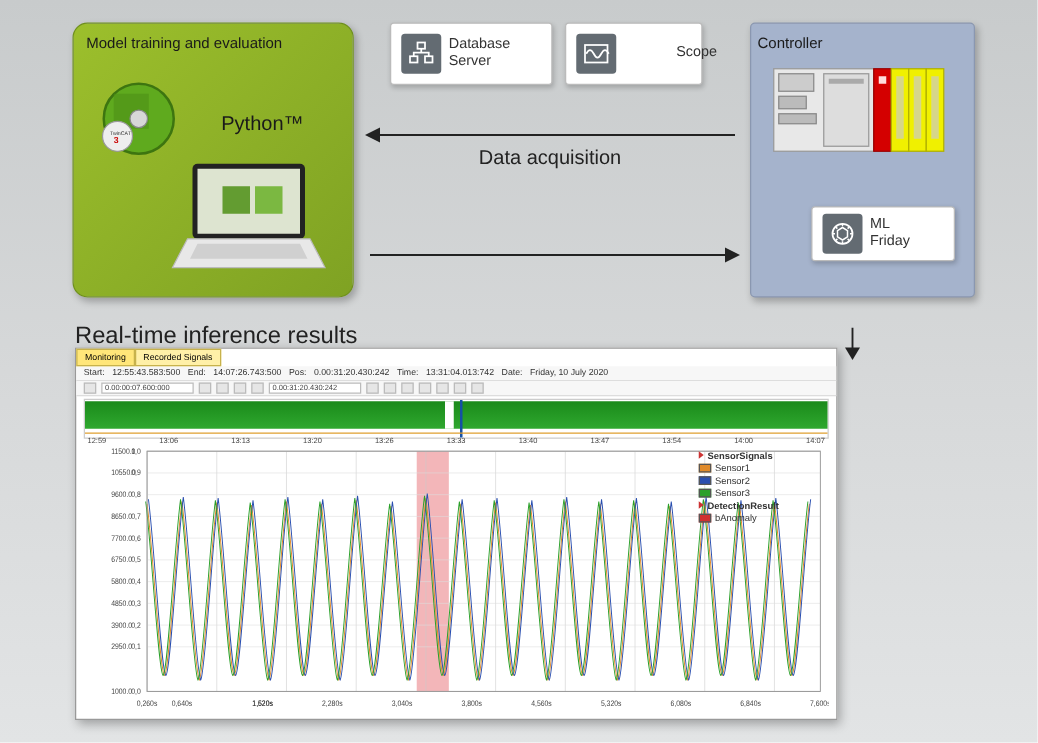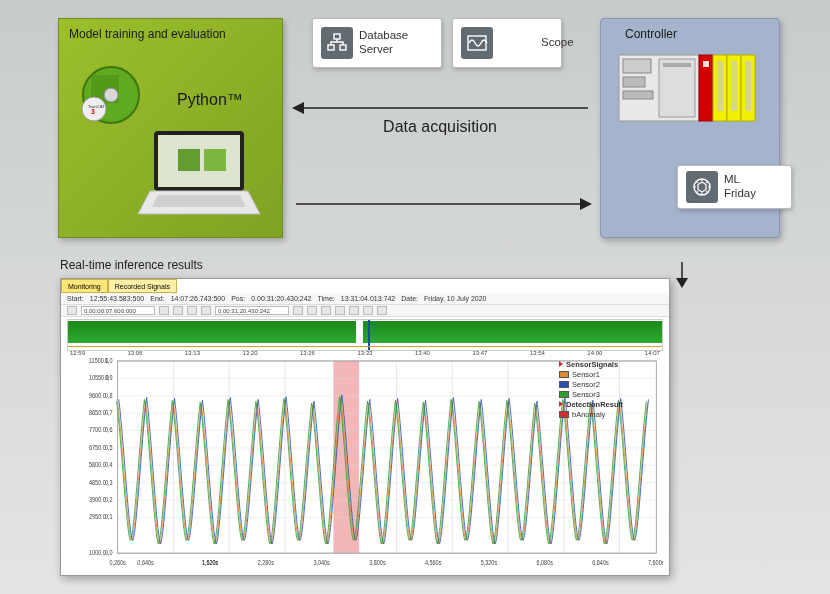--- a/index.html
+++ b/index.html
@@ -8,21 +8,21 @@
     height: 594px;
     font-family: Arial, sans-serif;
     background: linear-gradient(180deg, #c8cbcc 0%, #d6d8d9 50%, #e2e4e5 100%);
     position: relative;
     overflow: hidden;
   }
   .top-row { position: absolute; top: 18px; left: 0; right: 0; height: 225px; }
   .training-panel {
     position: absolute; left: 58px; top: 0; width: 225px; height: 220px;
     background: linear-gradient(135deg,#9cbf2c,#7fa223);
-    border: 1px solid #6e8f1c; border-radius: 0;
+    border: 1px solid #6e8f1c; border-radius: 12px;
     box-shadow: 2px 3px 6px rgba(0,0,0,0.25);
   }
   .training-title {
     color:#1a1a1a; font-size:12px; padding:8px 10px 4px 10px;
   }
   .python-label {
     color:#1a1a1a; font-size:16px; position:absolute; left:118px; top:72px;
   }
   .disc {
     position:absolute; left:22px; top:46px; width:60px; height:60px;
@@ -41,44 +41,44 @@
   .card-icon {
     width:32px; height:32px; background:#636b72; border-radius:3px;
     display:flex; align-items:center; justify-content:center; flex-shrink:0;
   }
   .card-text { font-size:11.5px; color:#333; line-height:1.2; }
   .controller-panel {
     position:absolute; left:600px; top:0; width:180px; height:220px;
     background:#a5b3cc; border:1px solid #8a97b0; border-radius:4px;
     box-shadow:2px 3px 6px rgba(0,0,0,0.25);
   }
-  .controller-title { color:#1a1a1a; font-size:12px; padding:8px 24px; }
+  .controller-title { color:#1a1a1a; font-size:12px; padding:8px 5px; }
   .controller-hw {
     position:absolute; left:16px; top:30px; width:148px; height:80px;
   }
   .ml-runtime-card {
     position:absolute; left:48px; top:146px; width:115px; height:44px;
     background:#fff; border:1px solid #bbb; border-radius:3px;
     box-shadow:1px 2px 4px rgba(0,0,0,0.2);
-    display:flex; align-items:center; gap:6px; padding:0 8px;margin-left:28px;
+    display:flex; align-items:center; gap:6px; padding:0 8px;
   }
   .arrow-acq {
     position:absolute; left:292px; top:80px; width:300px; height:20px;
   }
   .arrow-dev {
     position:absolute; left:292px; top:176px; width:300px; height:20px;
   }
   .arrow-label { font-size:16px; color:#222; text-align:center; }
   .arrow-label.acq { position:absolute; left:340px; top:100px; width:200px; }
   .arrow-label.dev { position:absolute; left:340px; top:160px; width:200px; }
   .arrow-down {
     position:absolute; left:674px; top:244px; width:16px; height:26px;
   }
   .results-title {
-    position:absolute; left:60px; top:258px; font-size:12px; color:#222;
+    position:absolute; left:60px; top:258px; font-size:19px; color:#222;
   }
   .scope-window {
     position:absolute; left:60px; top:278px; width:610px; height:298px;
     background:#fff; border:1px solid #999; box-shadow:2px 3px 8px rgba(0,0,0,0.3);
   }
   .scope-tabs { height:14px; display:flex; }
   .scope-tab { background:#ffe679; border:1px solid #c7b24c; font-size:7px; padding:0 6px; display:flex; align-items:center; }
   .scope-tab.rec { background:#fff0a8; }
   .scope-info { font-size:7px; color:#333; padding:2px 6px; background:#f7f7f7; border-bottom:1px solid #ddd; display:flex; gap:6px; flex-wrap:wrap; }
   .scope-toolbar { height:12px; background:#f7f7f7; border-bottom:1px solid #ddd; display:flex; gap:4px; align-items:center; padding:0 6px; font-size:7px; color:#444; }

